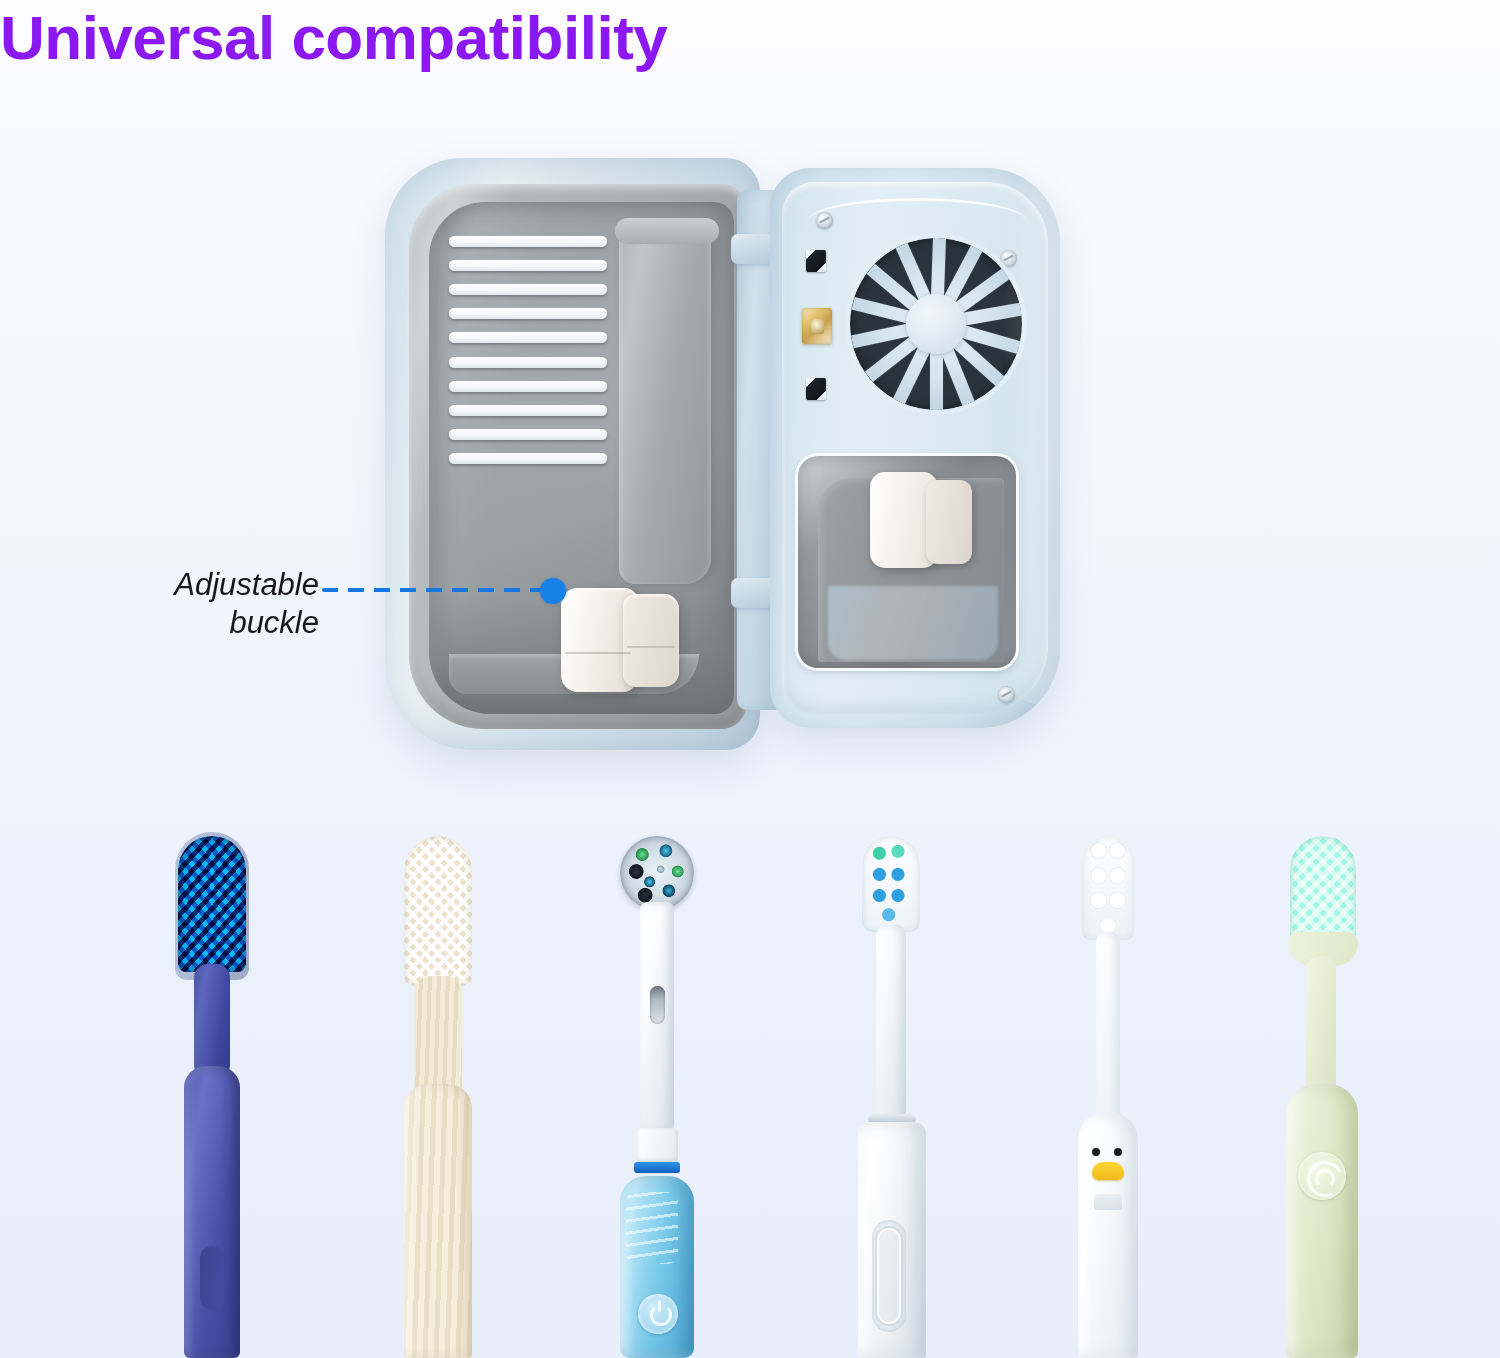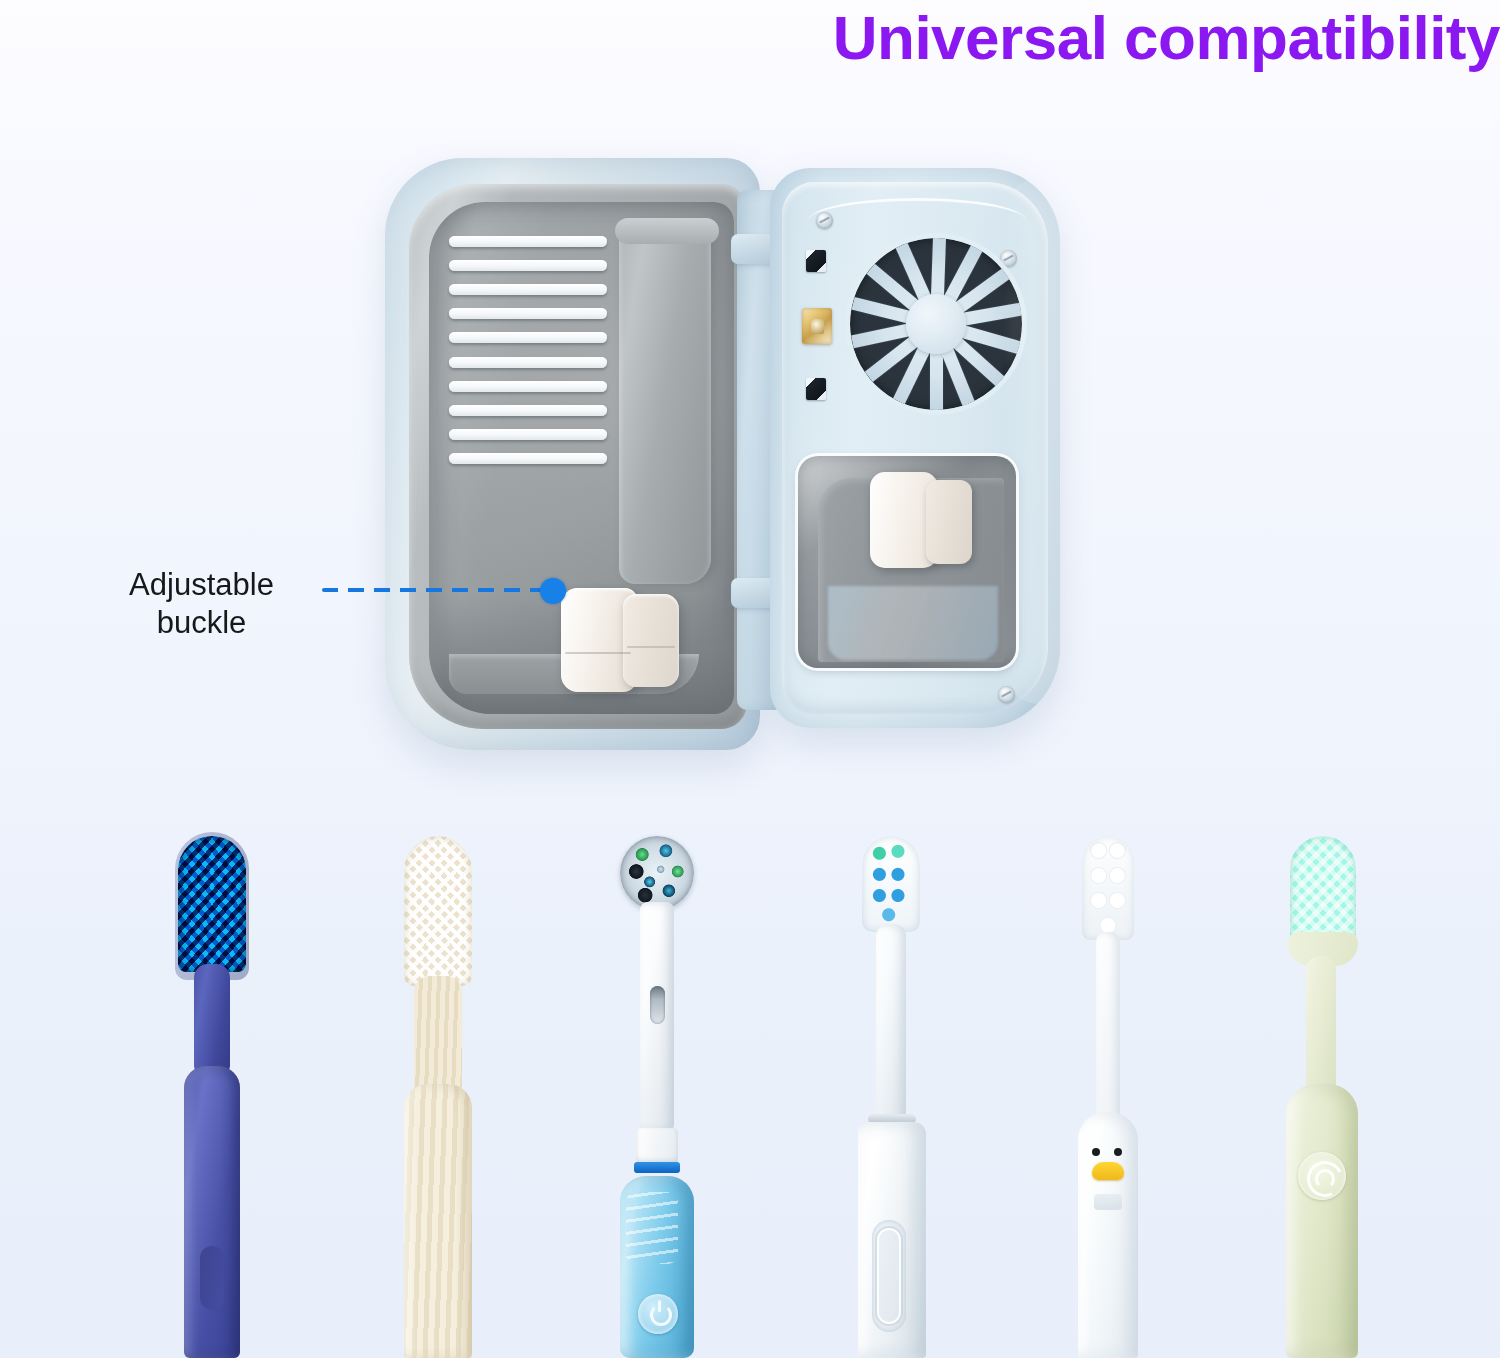--- a/index.html
+++ b/index.html
@@ -6,29 +6,29 @@
   body{
     width:1500px;height:1358px;overflow:hidden;
     font-family:"Liberation Sans","DejaVu Sans",sans-serif;
     background:linear-gradient(180deg,#fdfdff 0%,#f8f9ff 12%,#f1f5fd 45%,#ebf1fb 70%,#e8effa 100%);
     position:relative;
   }
   .stage{position:absolute;inset:0;}
 
   
   #title{
-    position:absolute;left:0;top:2px;width:1500px;text-align:right;
+    position:absolute;left:0;top:2px;width:1500px;text-align:left;
     font-size:62px;font-weight:700;letter-spacing:-0.5px;
     color:#8b18f0;white-space:nowrap;
   }
 
   
   #callout-label{
-    position:absolute;left:84px;top:566px;width:235px;text-align:center;
-    font-size:31px;line-height:38px;color:#17181a;font-weight:400;
+    position:absolute;left:84px;top:566px;width:235px;text-align:right;
+    font-size:31px;line-height:38px;color:#17181a;font-weight:400;font-style:italic;
   }
   #leader-line{
     position:absolute;left:322px;top:588px;width:228px;height:4px;
     background:repeating-linear-gradient(90deg,#1677e0 0 16px,transparent 16px 26px);
     border-radius:2px;
   }
   #leader-dot{
     position:absolute;left:540px;top:578px;width:26px;height:26px;border-radius:50%;
     background:#1781e8;box-shadow:0 0 3px rgba(10,80,170,.45);
   }

